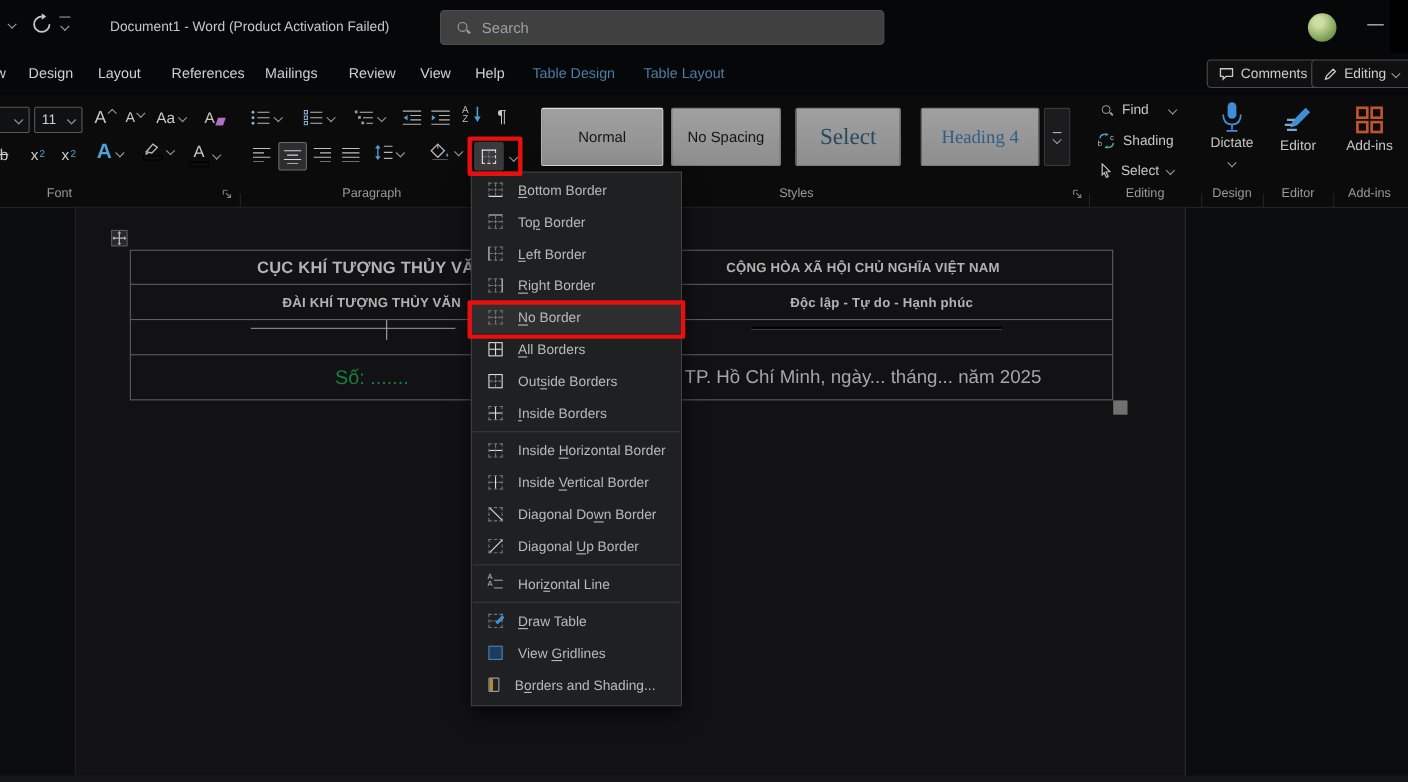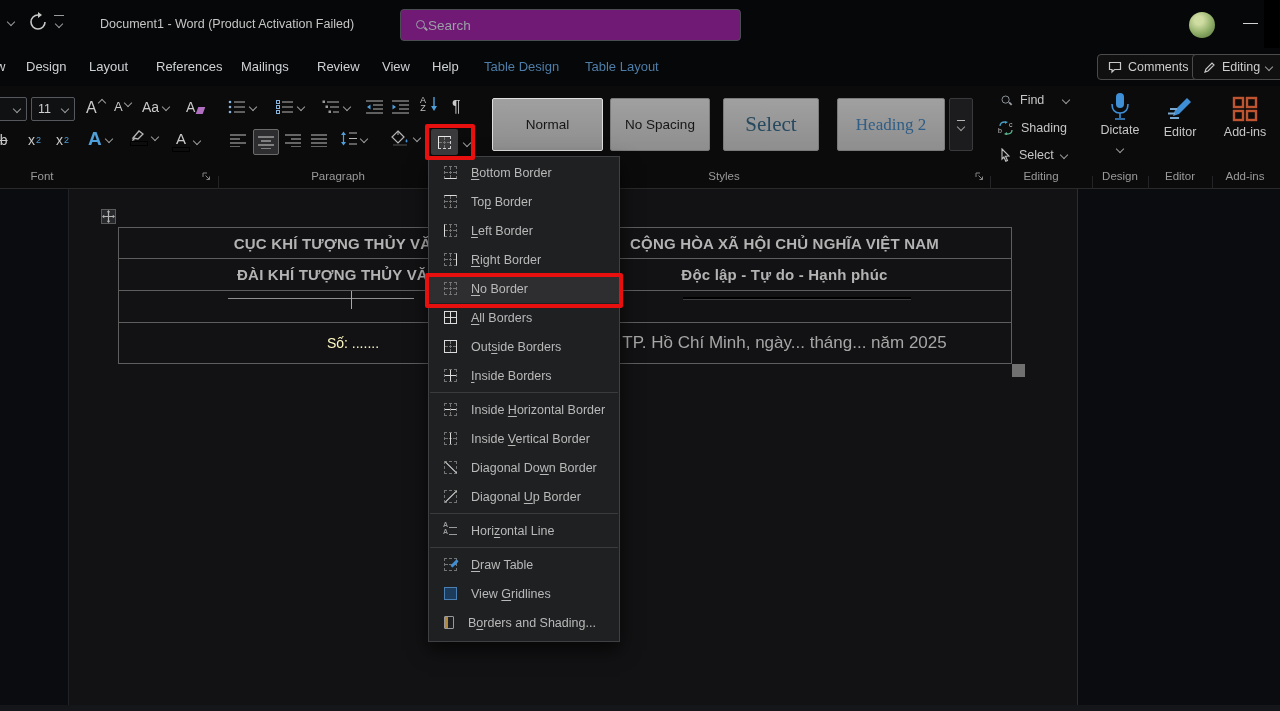--- a/index.html
+++ b/index.html
@@ -9,21 +9,21 @@
   
   #titlebar{left:0;top:0;right:16px;height:48px;background:#060708;}
   #tabrow{left:0;top:48px;right:0;height:38px;background:#060708;}
   #ribbon{left:0;top:86px;right:0;height:103px;background:#0b0b0c;border-bottom:1px solid #2a2a2a;box-sizing:border-box;}
   #canvas{left:0;top:189px;right:0;bottom:0;background:#0a0c10;}
   #page{left:68px;top:189px;width:1010px;bottom:0;background:#121214;border-left:1px solid #202226;border-right:1px solid #2c2c2e;box-sizing:border-box;}
   #bottomstrip{left:0;bottom:0;right:0;height:6px;background:#15161a;}
   .ttxt{font-size:12.5px;color:#c6c6c6;}
   .tab{font-size:13px;color:#ced1d4;}
   .tab.ctx{color:#4d7da8;}
-  #searchbox{left:400px;top:9px;width:341px;height:32px;background:#701a75;border:1px solid #4a4e53;border-radius:4px;display:flex;align-items:center;box-sizing:border-box;padding-left:14px;}
+  #searchbox{left:400px;top:9px;width:404px;height:32px;background:#404040;border:1px solid #4a4e53;border-radius:4px;display:flex;align-items:center;box-sizing:border-box;padding-left:14px;gap:10px;}
   #searchbox .ph{font-size:13.5px;color:#9aa0a6;}
   .mag{width:13px;height:13px;position:relative;display:inline-block;}
   .mag::before{content:"";position:absolute;left:1px;top:1px;width:7px;height:7px;border:1.5px solid #9aa0a6;border-radius:50%;}
   .mag::after{content:"";position:absolute;left:9px;top:9px;width:4px;height:1.5px;background:#9aa0a6;transform:rotate(45deg);}
   #avatar{left:1189px;top:12px;width:26px;height:26px;border-radius:50%;background:radial-gradient(circle at 38% 32%,#cfdca2 0 18%,#8fae67 55%,#4e6c3a 100%);}
   #minimize{left:1243px;top:13px;font-size:15px;color:#d2d2d2;}
   .chev{display:inline-block;width:5px;height:5px;border-right:1.4px solid #9a9a9a;border-bottom:1.4px solid #9a9a9a;transform:rotate(45deg);vertical-align:middle;}
   .chev.up{transform:rotate(-135deg);}
   .pillbtn{height:26px;border:1px solid #4b4b4b;border-radius:4px;display:flex;align-items:center;gap:6px;padding:0 10px;font-size:12.5px;color:#cdcdcd;box-sizing:border-box;background:#101011;}
   
@@ -78,21 +78,21 @@
   .b-shade::before,.b-shade::after{display:none;}
   
   .bi.btnico{border:1px dashed #d0d0d0;border-left:1px solid #e8e8e8;border-top:1px solid #e8e8e8;}
   
   .anno{border:4px solid #e80f0f;border-radius:2px;box-sizing:border-box;z-index:100;pointer-events:none;}
   
   #doc-table{left:118px;top:227px;width:892px;height:135px;border:1px solid #5e5e5e;box-sizing:content-box;}
   .tline{position:absolute;background:#5e5e5e;}
   .cell{position:absolute;display:flex;align-items:center;justify-content:center;white-space:nowrap;overflow:visible;}
   .hdr{font-weight:bold;color:#b3b3b3;font-size:15px;letter-spacing:.2px;}
-  .hdr2{font-weight:bold;color:#b3b3b3;font-size:15px;letter-spacing:.2px;}
+  .hdr2{font-weight:bold;color:#b3b3b3;font-size:12px;letter-spacing:.2px;}
   #move-handle{left:101px;top:209px;width:15px;height:15px;background:#26282b;border:1px solid #5a5a5a;box-sizing:border-box;}
   #resize-handle{left:1012px;top:364px;width:13px;height:13px;background:#707070;}
   .caret{width:1px;background:#a8a8a8;}
   svg{display:block;}
 </style>
 </head>
 <body>
 
 <div id="titlebar" class="abs">
   <span class="abs chev" style="left:8px;top:19px;"></span>
@@ -193,21 +193,21 @@
     </span>
     <span class="chev"></span>
   </div>
   <div class="abs rbtn" style="left:172px;top:44px;">
     <span style="display:inline-block;text-align:center;">
       <span class="glyph" style="font-size:15px;">A</span>
       <span class="ulbar"></span>
     </span>
     <span class="chev"></span>
   </div>
-  <div class="abs grplabel" style="left:2px;top:170px;width:80px;top:84px;">Font</div>
+  <div class="abs grplabel" style="left:14px;top:170px;width:80px;top:84px;">Font</div>
   <svg class="abs launcher" style="left:202px;top:86px;" width="9" height="9" viewBox="0 0 9 9">
     <path d="M1 1 H5 M1 1 V5 M3.5 3.5 L7.5 7.5 M7.5 4.5 V7.5 H4.5" stroke="#9a9a9a" fill="none"></path>
   </svg>
 
   <div class="abs rbtn" style="left:228px;top:14px;">
     <svg width="18" height="14" viewBox="0 0 18 14">
       <circle cx="2" cy="2" r="1.3" fill="#8ab4dd"></circle>
         <circle cx="2" cy="7" r="1.3" fill="#8ab4dd"></circle>
         <circle cx="2" cy="12" r="1.3" fill="#8ab4dd"></circle>
       <path d="M6 2 H17 M6 7 H17 M6 12 H17" stroke="#b5b5b5"></path>
@@ -303,21 +303,21 @@
   <div class="abs stylecard sel" style="left:492px;top:12px;width:111px;height:53px;">
     <span class="st-normal">Normal</span>
   </div>
   <div class="abs stylecard" style="left:610px;top:12px;width:100px;height:53px;">
     <span class="st-normal">No Spacing</span>
   </div>
   <div class="abs stylecard" style="left:723px;top:12px;width:96px;height:53px;">
     <span class="st-h1">Select</span>
   </div>
   <div class="abs stylecard" style="left:837px;top:12px;width:108px;height:53px;">
-    <span class="st-h2">Heading 2</span>
+    <span class="st-h2">Heading 4</span>
   </div>
   <div class="abs" style="left:949px;top:12px;width:24px;height:53px;background:#1c1c1e;border:1px solid #3a3a3c;border-radius:2px;box-sizing:border-box;display:flex;flex-direction:column;align-items:center;justify-content:center;gap:3px;">
     <span style="width:8px;border-top:1.4px solid #b5b5b5;"></span>
     <span class="chev"></span>
   </div>
   <div class="abs grplabel" style="left:674px;top:84px;width:100px;">Styles</div>
   <svg class="abs launcher" style="left:975px;top:86px;" width="9" height="9" viewBox="0 0 9 9">
     <path d="M1 1 H5 M1 1 V5 M3.5 3.5 L7.5 7.5 M7.5 4.5 V7.5 H4.5" stroke="#9a9a9a" fill="none"></path>
   </svg>
 
@@ -393,27 +393,27 @@
 
   <div class="tline" style="left:0;right:0;top:30px;height:1px;"></div>
   <div class="tline" style="left:0;right:0;top:62px;height:1px;"></div>
   <div class="tline" style="left:0;right:0;top:94px;height:1px;"></div>
   <div class="tline" style="left:438px;top:0;bottom:0;width:1px;"></div>
 
   <div class="cell hdr" style="left:0;top:0;width:438px;height:30px;">CỤC KHÍ TƯỢNG THỦY VĂN</div>
   <div class="cell hdr2" style="left:439px;top:0;width:453px;height:30px;">CỘNG HÒA XÃ HỘI CHỦ NGHĨA VIỆT NAM</div>
 
   <div class="cell hdr2" style="left:0;top:31px;width:438px;height:31px;">ĐÀI KHÍ TƯỢNG THỦY VĂN</div>
-  <div class="cell hdr2" style="left:439px;top:31px;width:453px;height:31px;">Độc lập - Tự do - Hạnh phúc</div>
+  <div class="cell hdr2" style="left:456px;top:31px;width:453px;height:31px;">Độc lập - Tự do - Hạnh phúc</div>
 
   <div class="abs" style="left:109px;top:70px;width:186px;height:1px;background:#8f8f8f;"></div>
   <div class="abs caret" style="left:232px;top:63px;height:18px;"></div>
   <div class="abs" style="left:564px;top:69px;width:228px;height:2px;background:#000;box-shadow:0 1px 0 rgba(130,130,130,.4);"></div>
 
-  <div class="cell" style="left:15px;top:95px;width:438px;height:40px;font-size:14px;color:#fef9c3;">Số: .......</div>
+  <div class="cell" style="left:0;top:95px;width:438px;height:40px;font-size:18px;color:#15803d;">Số: .......</div>
   <div class="cell" style="left:439px;top:95px;width:453px;height:40px;font-size:17px;color:#a6a6a6;">TP. Hồ Chí Minh, ngày... tháng... năm 2025</div>
 </div>
 
 <div id="resize-handle" class="abs"></div>
 
 <div id="borders-menu" class="abs">
     <div class="menu-item">
       <span class="bi b-bottom"></span>
       <span class="mlabel"><u>B</u>ottom Border</span>
     </div>

